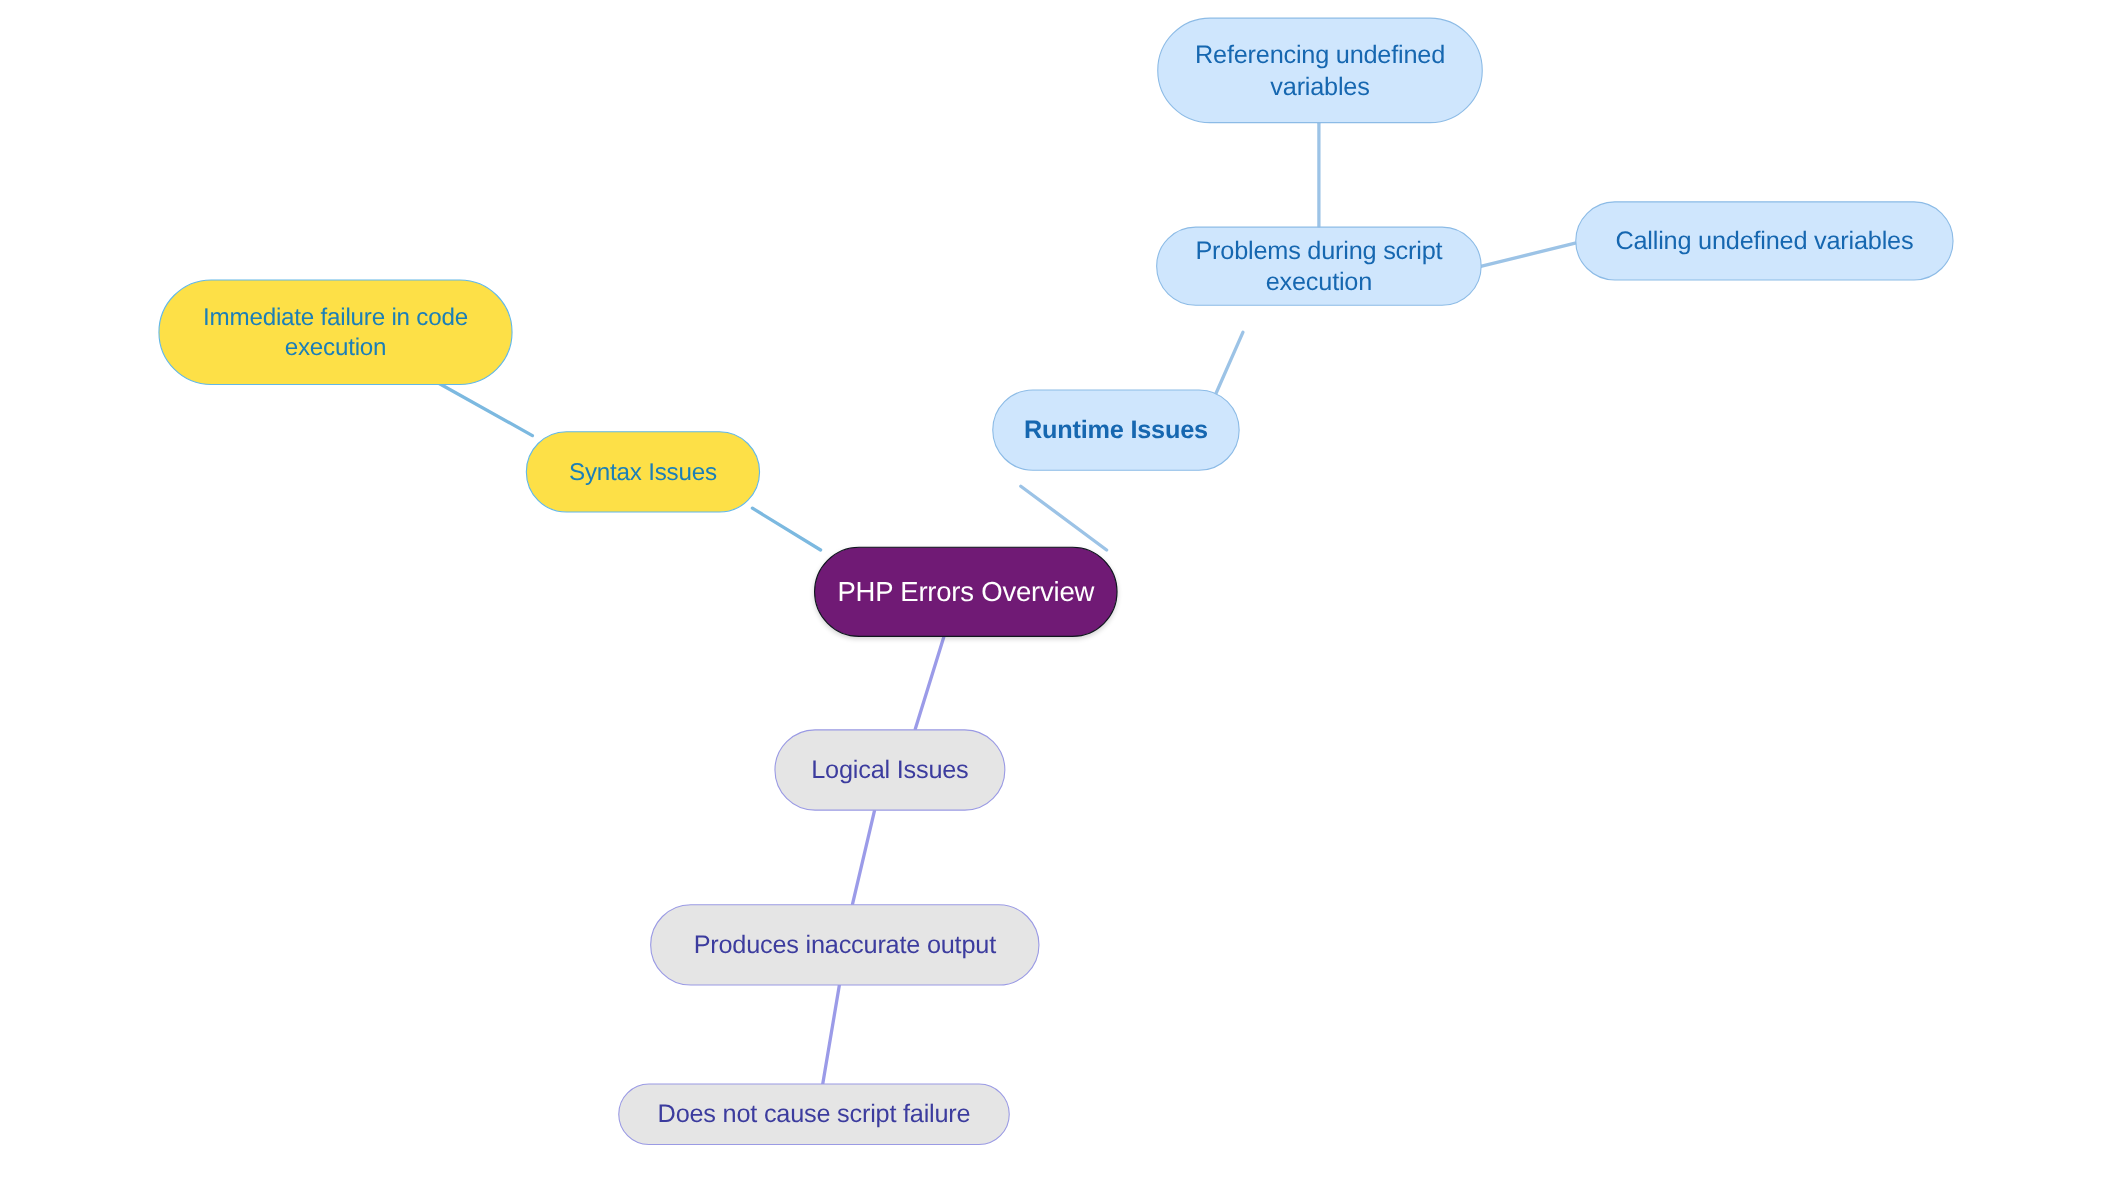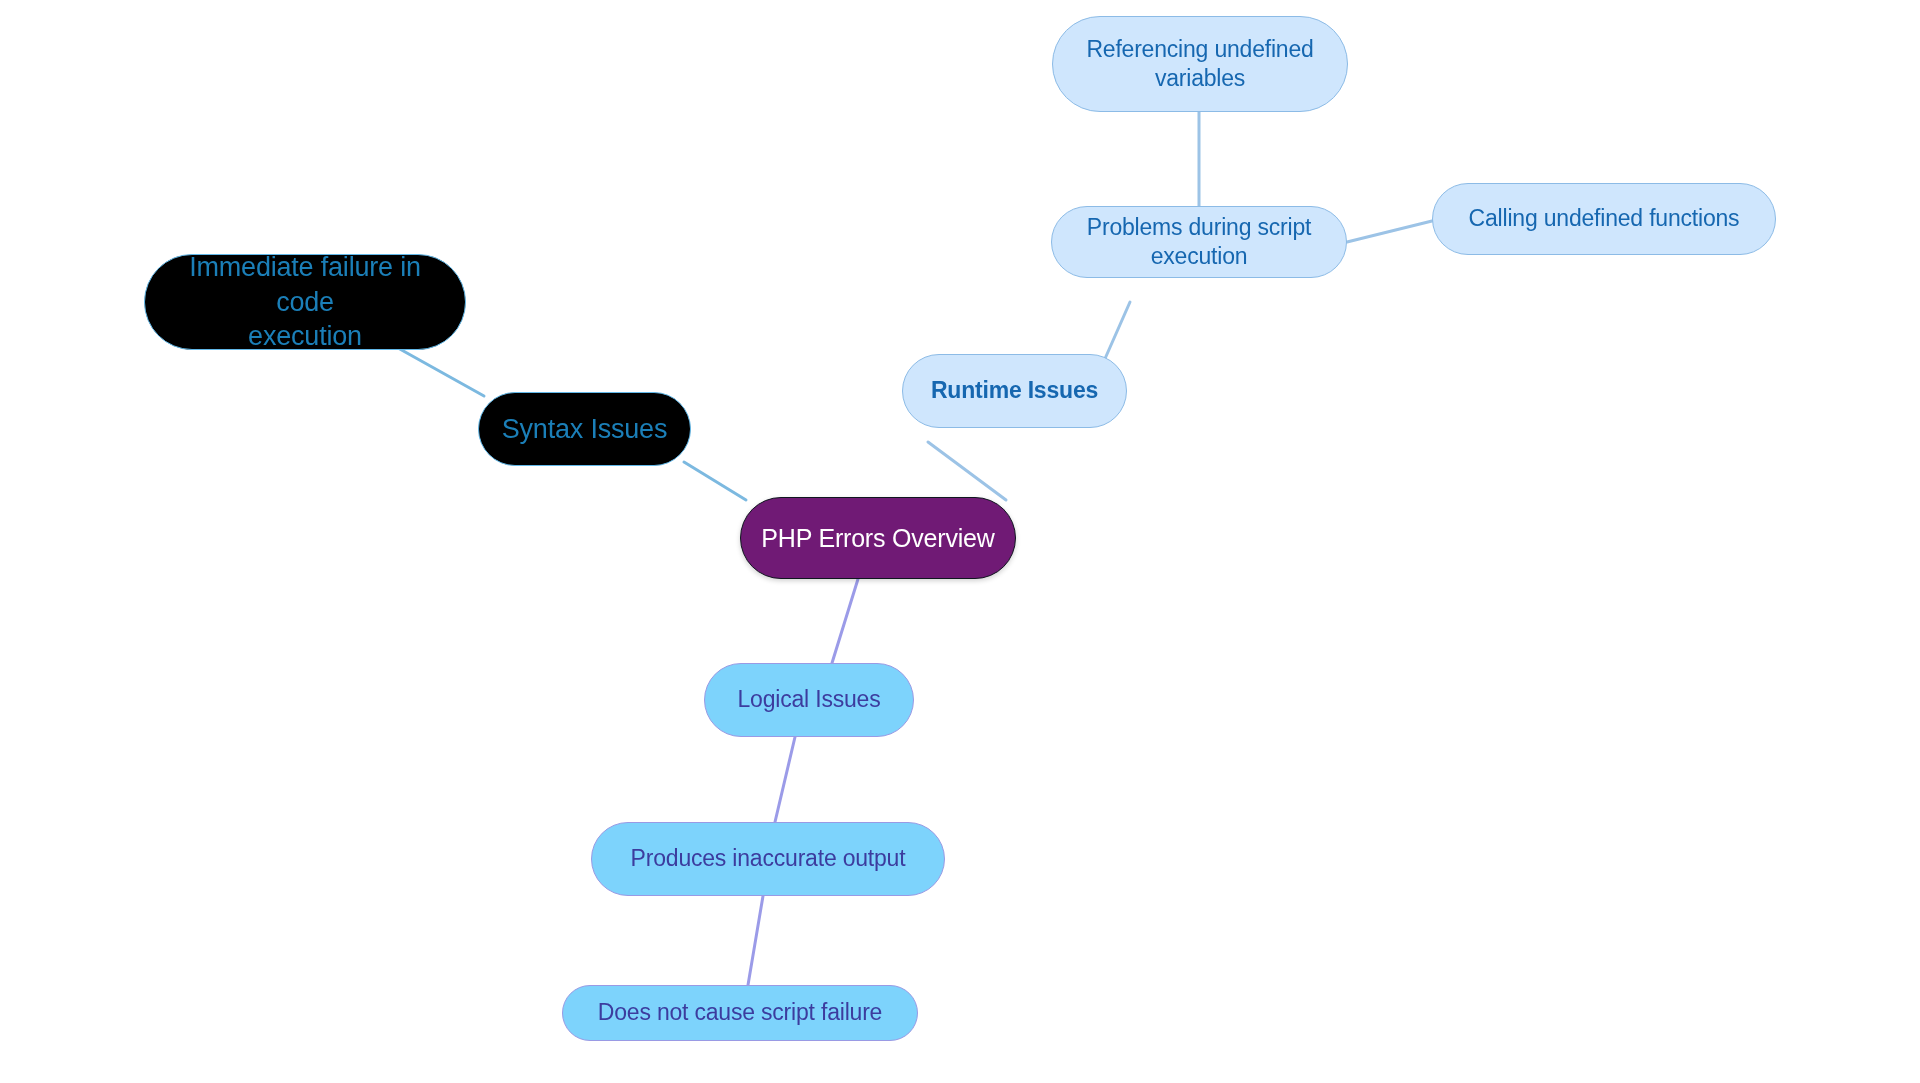--- a/index.html
+++ b/index.html
@@ -39,28 +39,28 @@
     box-shadow:0 2px 5px rgba(0,0,0,0.18);
   }
   .node-blue {
     background:#cfe6fd;
     border:1.6px solid #8cbbe6;
     color:#1667b0;
     font-size:23px;
     letter-spacing:-0.2px;
   }
   .node-cyan {
-    background:#000000;
+    background:#fde047;
     border:1.6px solid #62b8e8;
     color:#1b7fb8;
-    font-size:27px;
+    font-size:22px;
     letter-spacing:-0.2px;
   }
   .node-purple {
-    background:#7dd3fc;
+    background:#e5e5e5;
     border:1.6px solid #9a9ae4;
     color:#3c3c9e;
     font-size:23px;
     letter-spacing:-0.2px;
   }
 </style>
 </head>
 <body>
 
 <div id="mindmap-canvas">
@@ -78,18 +78,18 @@
   <div id="node-layer">
       <div class="node node-root" style="left: 740px; top: 497px; width: 276px; height: 82px;">PHP Errors Overview</div>
       <div class="node node-cyan" style="left: 478px; top: 392px; width: 213px; height: 74px;">Syntax Issues</div>
       <div class="node node-cyan" style="left: 144px; top: 254px; width: 322px; height: 96px;">Immediate failure in code
 execution</div>
       <div class="node node-blue" style="left: 902px; top: 354px; width: 225px; height: 74px; font-weight: bold;">Runtime Issues</div>
       <div class="node node-blue" style="left: 1051px; top: 206px; width: 296px; height: 72px;">Problems during script
 execution</div>
       <div class="node node-blue" style="left: 1052px; top: 16px; width: 296px; height: 96px;">Referencing undefined
 variables</div>
-      <div class="node node-blue" style="left: 1432px; top: 183px; width: 344px; height: 72px;">Calling undefined functions</div>
+      <div class="node node-blue" style="left: 1432px; top: 183px; width: 344px; height: 72px;">Calling undefined variables</div>
       <div class="node node-purple" style="left: 704px; top: 663px; width: 210px; height: 74px;">Logical Issues</div>
       <div class="node node-purple" style="left: 591px; top: 822px; width: 354px; height: 74px; text-align: center;">Produces inaccurate output</div>
       <div class="node node-purple" style="left: 562px; top: 985px; width: 356px; height: 56px;">Does not cause script failure</div>
     </div>
 </div>
 
 </body></html>

